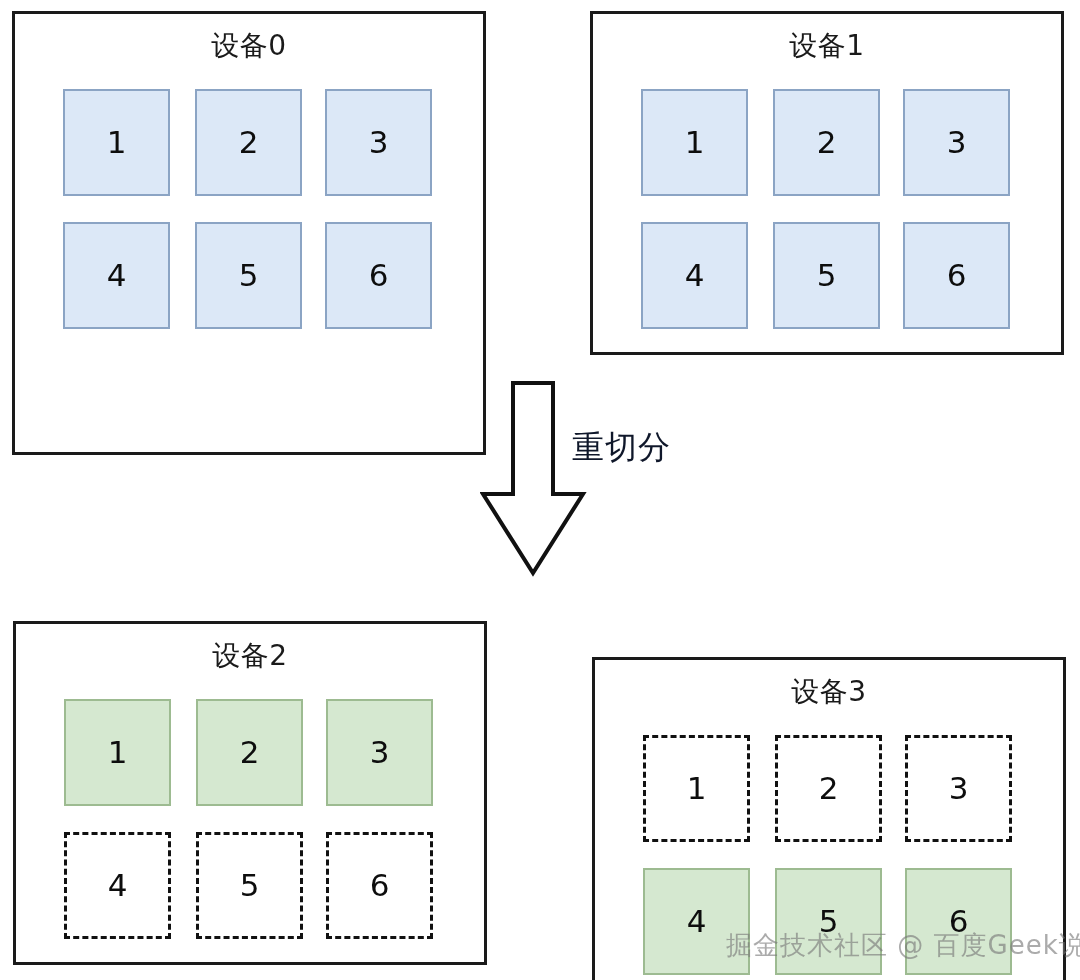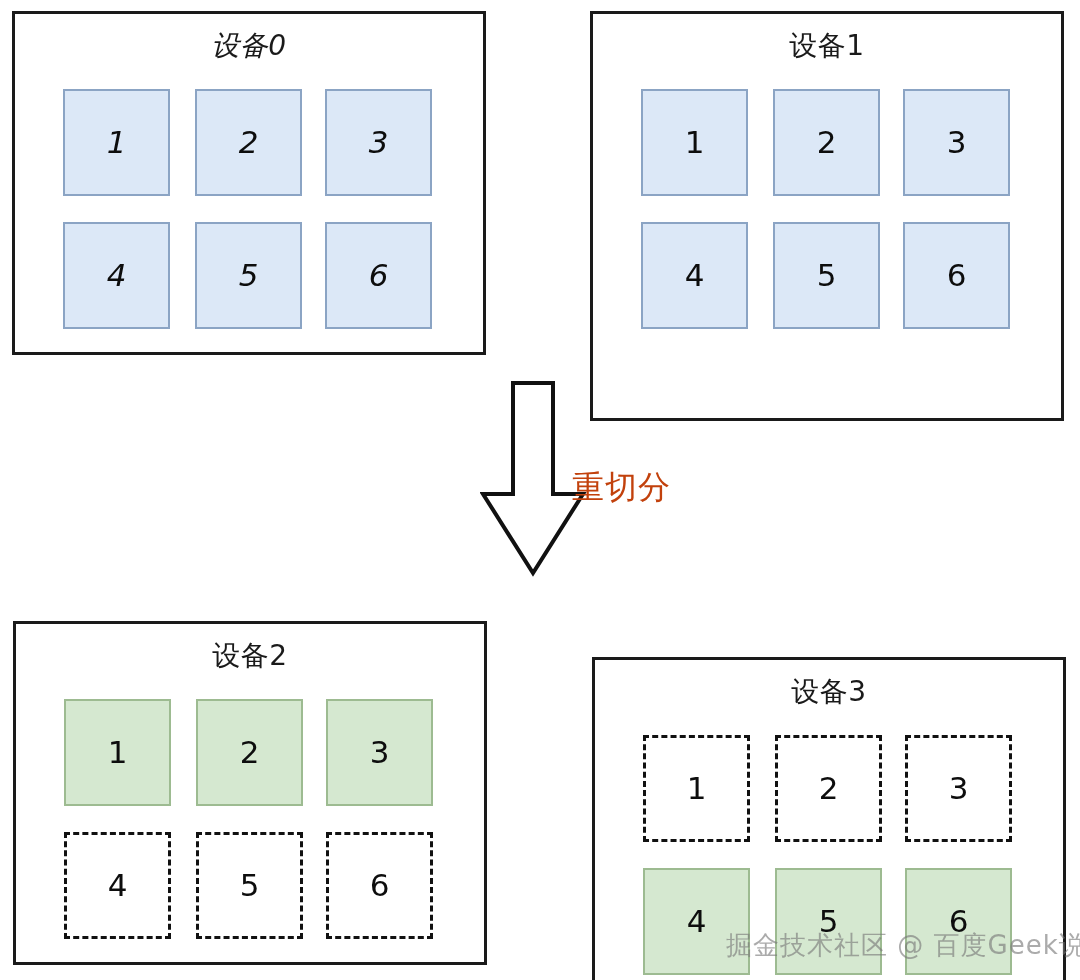--- a/index.html
+++ b/index.html
@@ -83,55 +83,54 @@
   .r1 { top: 208px; }
 
   
   .arrow-wrap {
     position: absolute;
   }
   .arrow-label {
     position: absolute;
     font-size: 32px;
     line-height: 1;
-    color: #c2410c;
+    color: #0f172a;
     white-space: nowrap;
     letter-spacing: 1px;
-    margin-top: 40px;
   }
 
   
   .watermark {
     position: absolute;
     font-size: 26px;
     line-height: 1;
     color: rgba(120, 120, 120, 0.62);
     white-space: nowrap;
     letter-spacing: 1px;
     pointer-events: none;
   }
 </style>
 </head>
 <body>
 
 <div id="canvas">
 
-  <div class="panel" id="panel-0" style="left:12px; top:11px; width:474px; height:344px;font-style:italic;">
+  <div class="panel" id="panel-0" style="left:12px; top:11px; width:474px; height:444px;">
     <div class="panel-title">设备0</div>
     <div class="tile-grid">
       <div class="tile blue c0 r0">1</div>
       <div class="tile blue c1 r0">2</div>
       <div class="tile blue c2 r0">3</div>
       <div class="tile blue c0 r1">4</div>
       <div class="tile blue c1 r1">5</div>
       <div class="tile blue c2 r1">6</div>
     </div>
   </div>
 
-  <div class="panel" id="panel-1" style="left:590px; top:11px; width:474px; height:410px;">
+  <div class="panel" id="panel-1" style="left:590px; top:11px; width:474px; height:344px;">
     <div class="panel-title">设备1</div>
     <div class="tile-grid">
       <div class="tile blue c0 r0">1</div>
       <div class="tile blue c1 r0">2</div>
       <div class="tile blue c2 r0">3</div>
       <div class="tile blue c0 r1">4</div>
       <div class="tile blue c1 r1">5</div>
       <div class="tile blue c2 r1">6</div>
     </div>
   </div>

